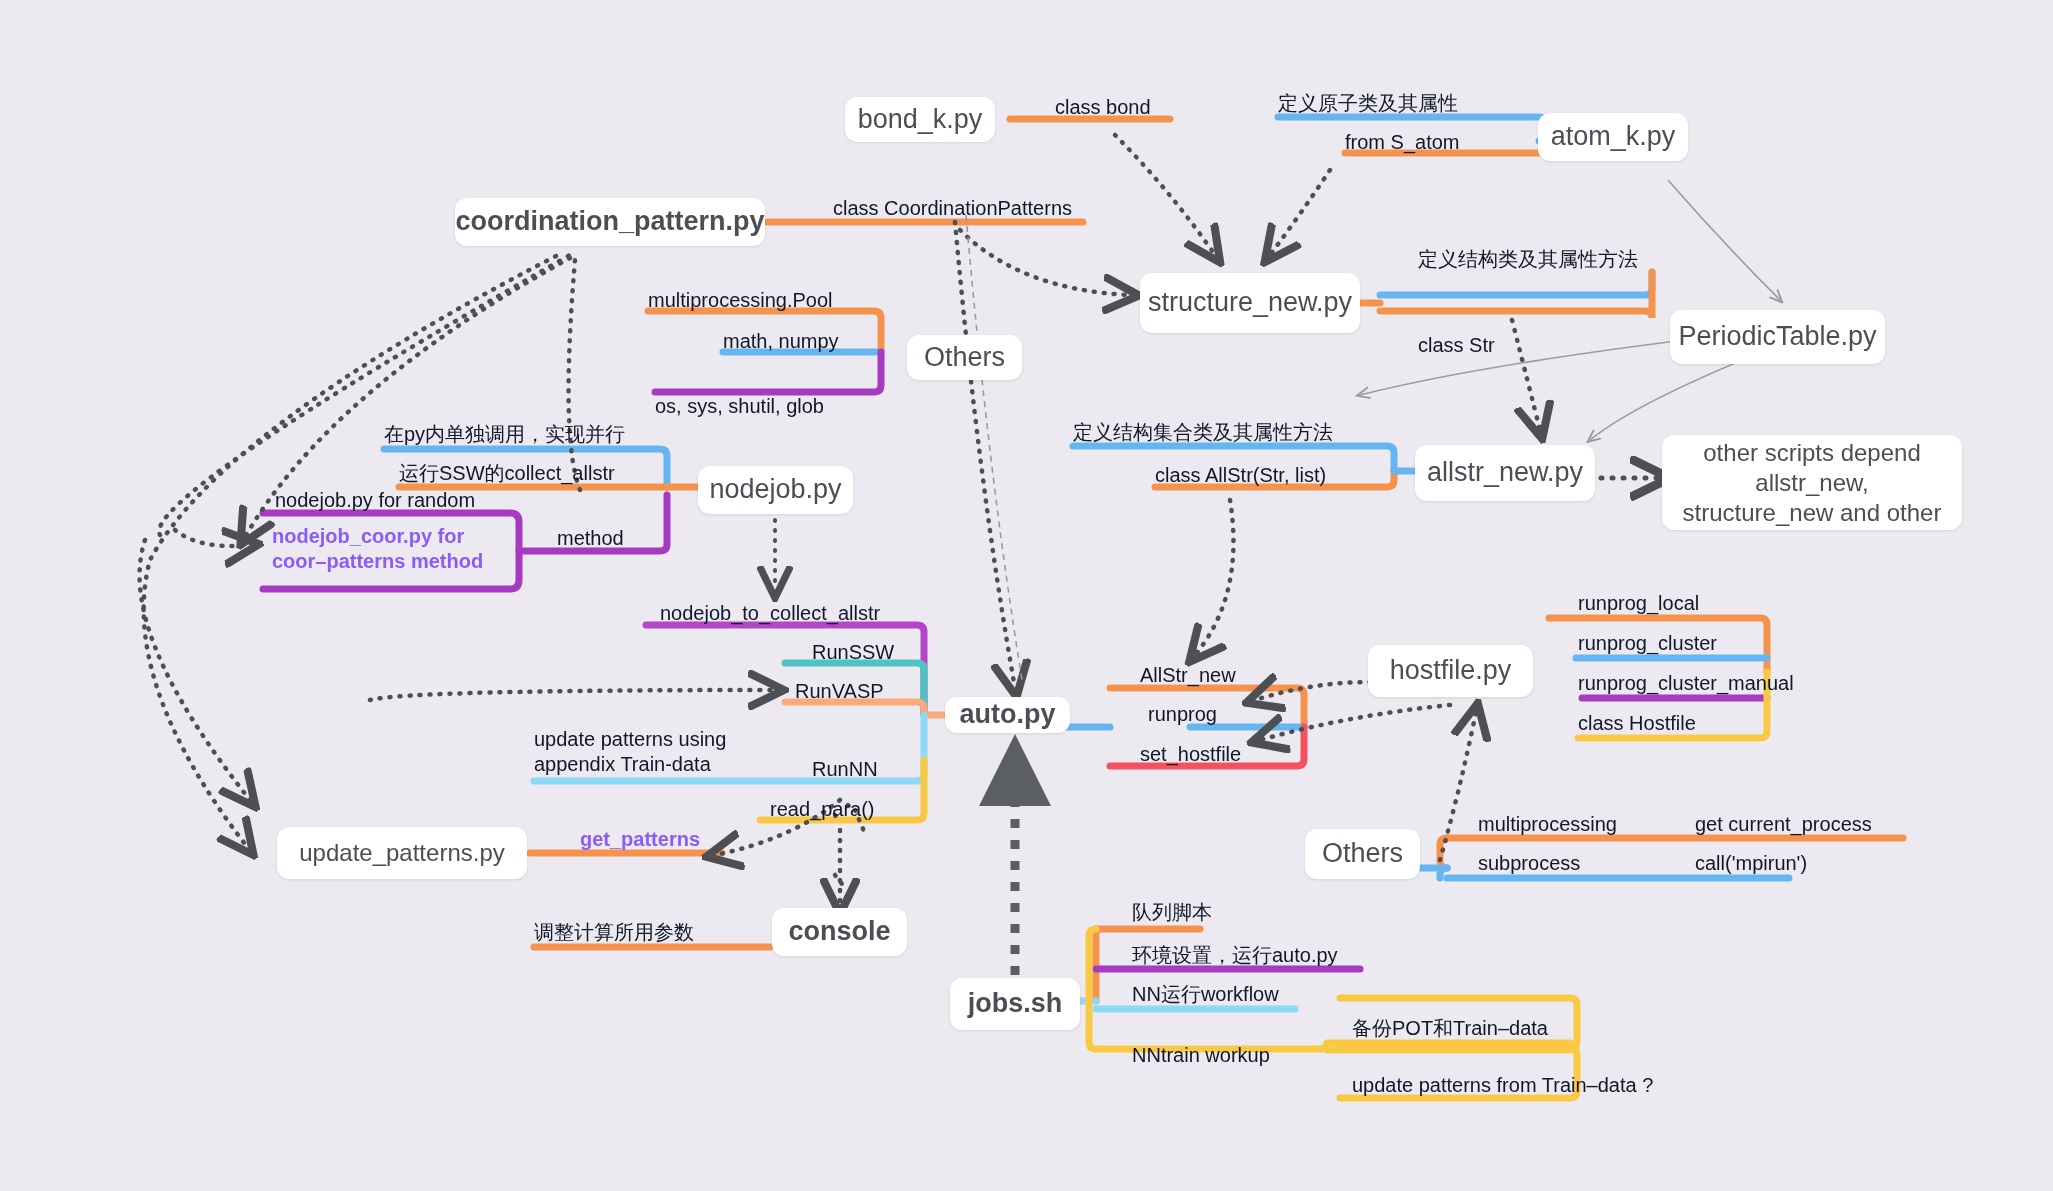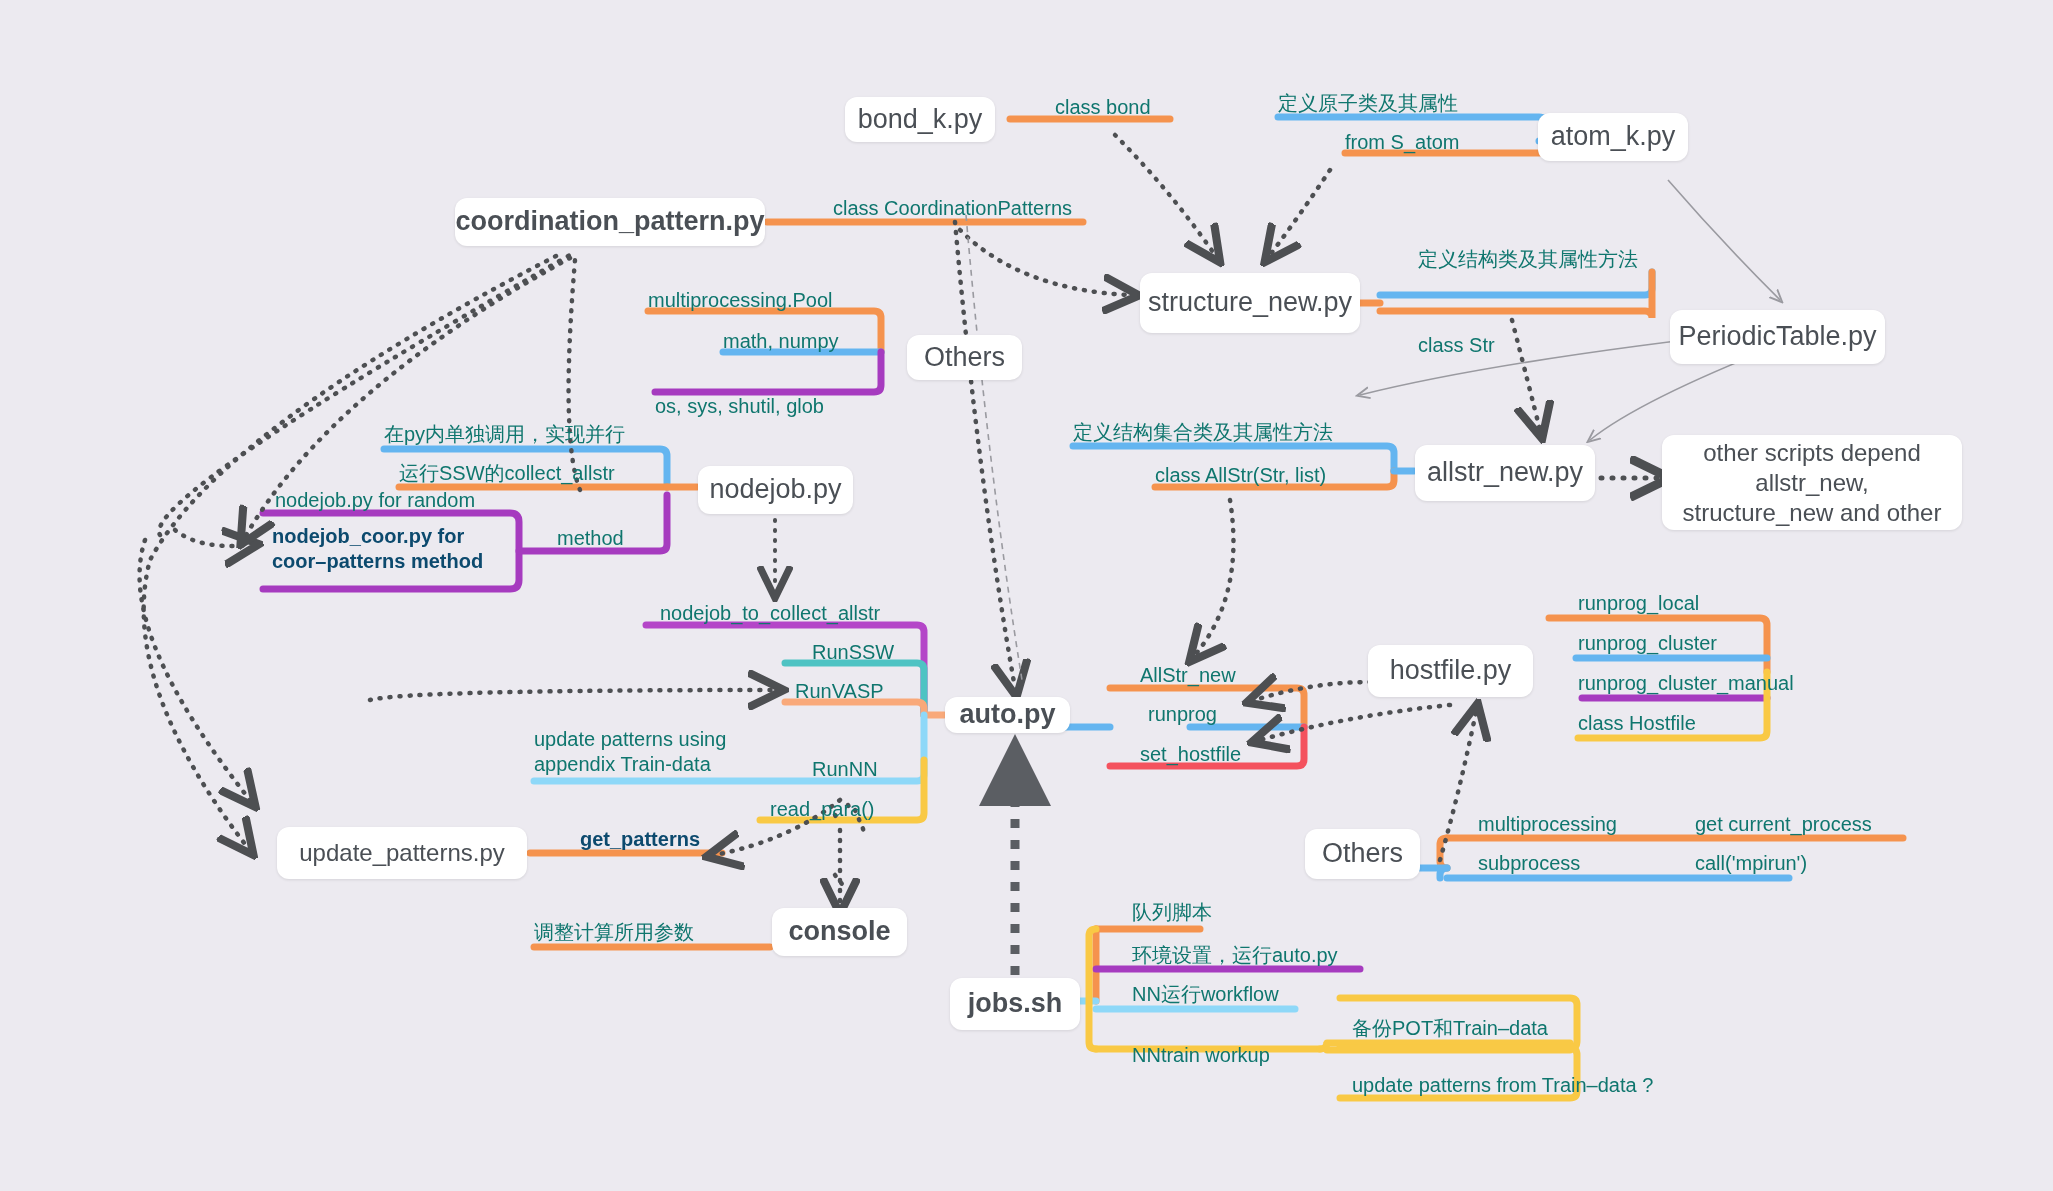--- a/index.html
+++ b/index.html
@@ -21,24 +21,24 @@
     text-align:center;color:#4a4f55;
     padding:10px 18px;box-sizing:border-box;
     line-height:1.25;
   }
   .node.big{font-size:27px;}
   .node.med{font-size:24px;}
   .node.bold{font-weight:bold;}
 
   
   .lbl{
-    position:absolute;font-size:20px;color:#0f766e;
+    position:absolute;font-size:20px;color:#0f172a;
     white-space:nowrap;line-height:1.25;
   }
-  .lbl.b{font-weight:bold;color:#0c4a6e;}
+  .lbl.b{font-weight:bold;color:#8b5cf6;}
   .lbl.multi{white-space:normal;}
 </style>
 </head>
 <body>
 
 <div id="canvas">
 
   <svg class="links" viewBox="0 0 2053 1191">
     <defs>
       <marker id="ar" markerWidth="9" markerHeight="9" refX="6" refY="4.5" orient="auto">

